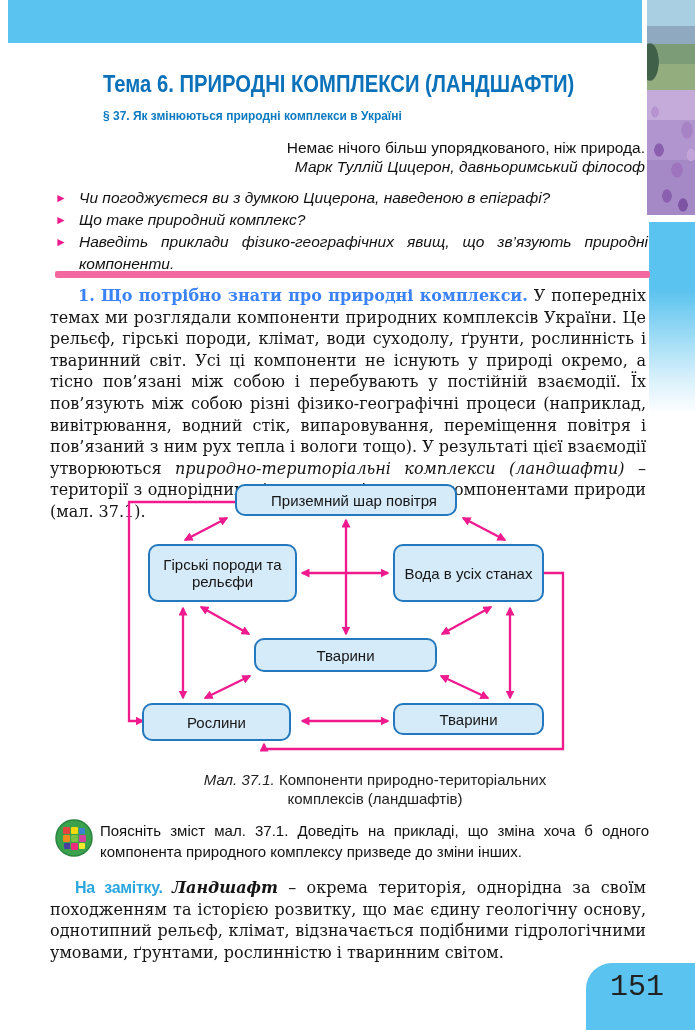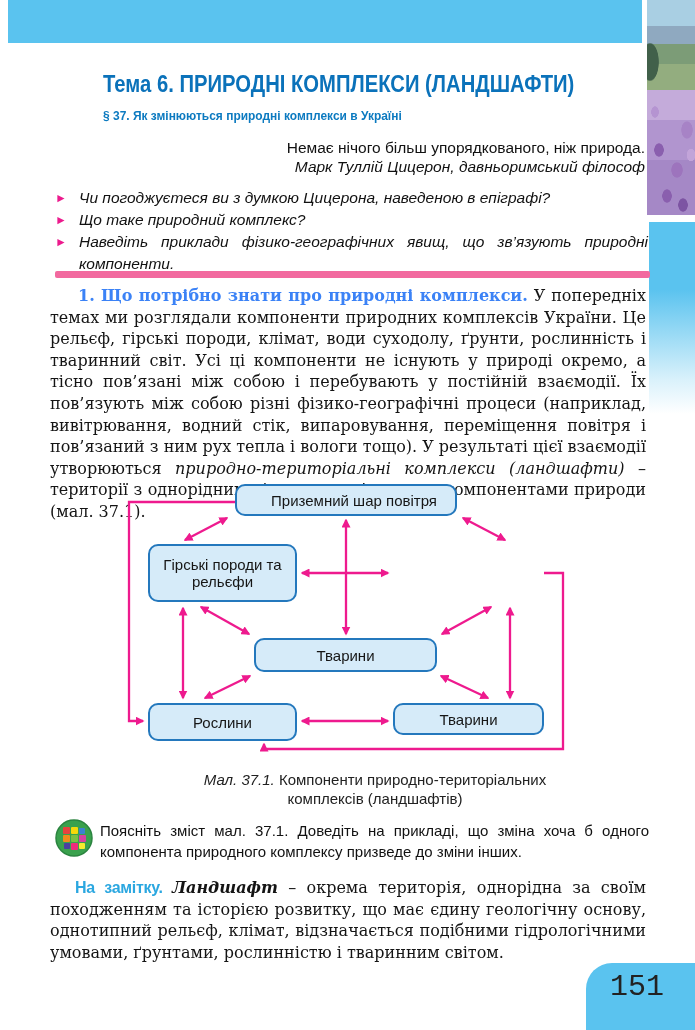--- a/index.html
+++ b/index.html
@@ -60,21 +60,21 @@
   
   .diagram{position:absolute;left:110px;top:478px;width:470px;height:285px;}
   .diagram svg{position:absolute;left:0;top:0;}
   .dbox{position:absolute;background:#d6ebf9;border:2px solid #2478bd;border-radius:10px;
     display:flex;align-items:center;justify-content:center;text-align:center;
     font-size:15px;line-height:17px;color:#161616;box-sizing:border-box;padding:2px 4px;}
   .dbox.air{left:125px;top:6px;width:222px;height:32px;padding-left:20px;}
   .dbox.rocks{left:38px;top:66px;width:149px;height:58px;}
   .dbox.water{left:283px;top:66px;width:151px;height:58px;}
   .dbox.soil{left:144px;top:160px;width:183px;height:34px;}
-  .dbox.plants{left:38px;top:225px;width:149px;height:38px;}
+  .dbox.plants{left:32px;top:225px;width:149px;height:38px;}
   .dbox.animals{left:283px;top:225px;width:151px;height:32px;}
 
   .caption{position:absolute;left:195px;top:770px;width:360px;text-align:center;
     font-size:15px;line-height:19px;color:#222;}
 
   
   .task-icon{position:absolute;left:55px;top:819px;}
   .task-text{position:absolute;left:100px;top:821px;width:549px;
     font-size:15px;line-height:20.5px;text-align:justify;color:#111;}
 
@@ -143,20 +143,21 @@
         <line x1="332" y1="156" x2="381" y2="129" marker-start="url(#ahs)" marker-end="url(#ah)"></line>
         <line x1="140" y1="198" x2="95" y2="220" marker-start="url(#ahs)" marker-end="url(#ah)"></line>
         <line x1="331" y1="198" x2="378" y2="220" marker-start="url(#ahs)" marker-end="url(#ah)"></line>
         <line x1="192" y1="243" x2="278" y2="243" marker-start="url(#ahs)" marker-end="url(#ah)"></line>
         <path d="M125,24 L19,24 L19,243 L33,243" marker-end="url(#ah)"></path>
         <path d="M434,95 L453,95 L453,271 L154,271 L154,266" marker-end="url(#ah)"></path>
       </g>
     </svg>
     <div class="dbox air">Приземний шар повітря</div>
     <div class="dbox rocks">Гірські породи та рельєфи</div>
+    <div class="dbox water">Вода в усіх станах</div>
     <div class="dbox soil">Тварини</div>
     <div class="dbox plants">Рослини</div>
     <div class="dbox animals">Тварини</div>
   </div>
 
   <div class="caption"><span class="it">Мал. 37.1.</span><span> Компоненти природно-територіальних комплексів (ландшафтів)</span></div>
 
   <div class="task-icon">
     <svg width="38" height="38" viewBox="0 0 38 38">
       <circle cx="19" cy="19" r="18" fill="#3aa14d"></circle>

